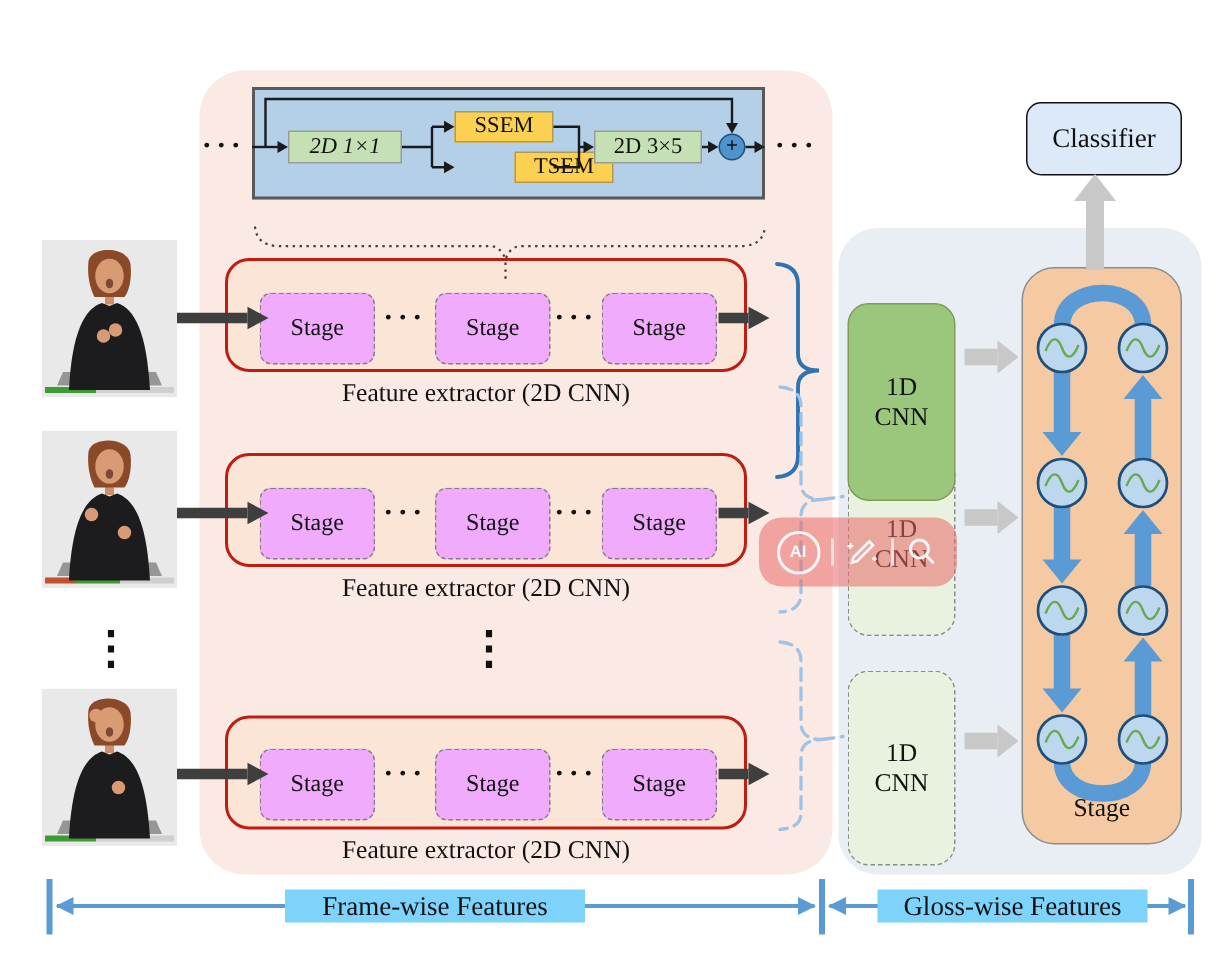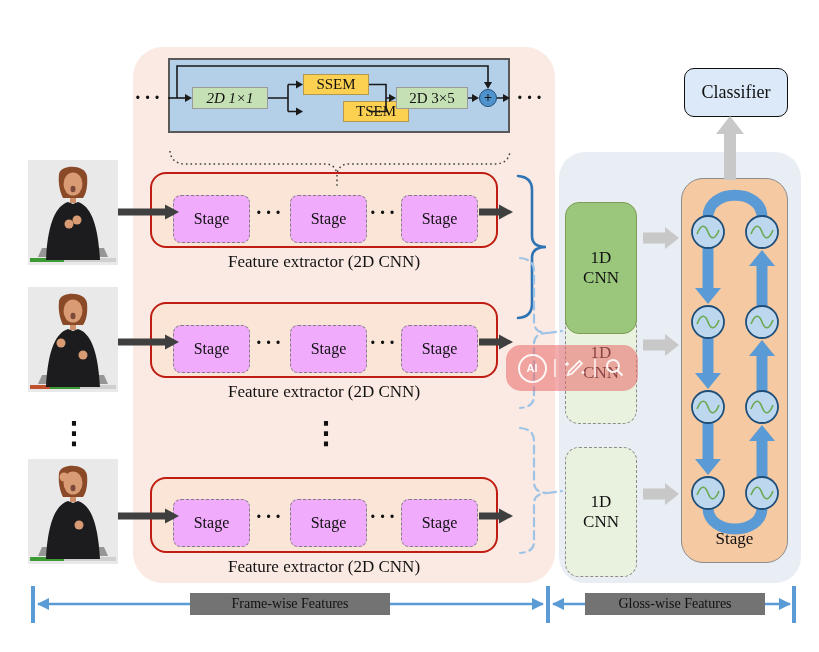--- a/index.html
+++ b/index.html
@@ -22,21 +22,21 @@
   .stage{width:77px;height:48px;background:#f0abfc;border:1.6px dashed #7f7f7f;border-radius:8px;font-size:16px;z-index:3;}
   .caption{left:150px;width:348px;height:20px;font-size:17px;z-index:5;}
   .frame{left:28px;width:90px;height:105px;z-index:2;}
   .cnn{width:72px;border-radius:14px;font-size:17px;line-height:1.15;margin-top:24px;}
   .cnn-solid{left:565px;top:178px;height:132px;background:#9bc77d;border:1.6px solid #7f9b54;z-index:3;}
   .cnn-dash{background:#e9f2de;border:1.8px dashed #8c8c8c;z-index:2;}
   .cnn-inner{width:46px;}
   .bilstm-box{left:681px;top:178px;width:107px;height:385px;background:#f5c9a2;border:1.5px solid #8c8c8c;border-radius:22px;z-index:2;}
   .bilstm-label{left:681px;top:528px;width:107px;height:22px;font-size:17px;z-index:5;}
   .classifier{left:684px;top:68px;width:104px;height:49px;background:#dce9f8;border:1.6px solid #111;border-radius:10px;font-size:18px;z-index:3;}
-  .footer-label{top:593px;height:22px;background:#737373;font-size:14px;z-index:5;}
+  .footer-label{top:593px;height:22px;background:#7dd3fc;font-size:18px;z-index:5;}
   .svg-overlay{left:0;top:0;width:819px;height:652px;z-index:4;pointer-events:none;}
   .watermark{left:489px;top:345px;width:132px;height:46px;border-radius:15px;
              background:rgba(233,103,103,0.55);z-index:50;display:flex;align-items:center;
              justify-content:center;gap:7px;margin-left:17px;}
   .wm-sep{width:2px;height:18px;background:rgba(255,255,255,0.65);}
   .wm-ai{width:25px;height:25px;border-radius:50%;border:2px solid rgba(255,255,255,0.9);
          color:rgba(255,255,255,0.95);font-size:11px;font-weight:bold;
          font-family:"Liberation Sans",sans-serif;display:flex;align-items:center;justify-content:center;}
 </style>
 </head>

